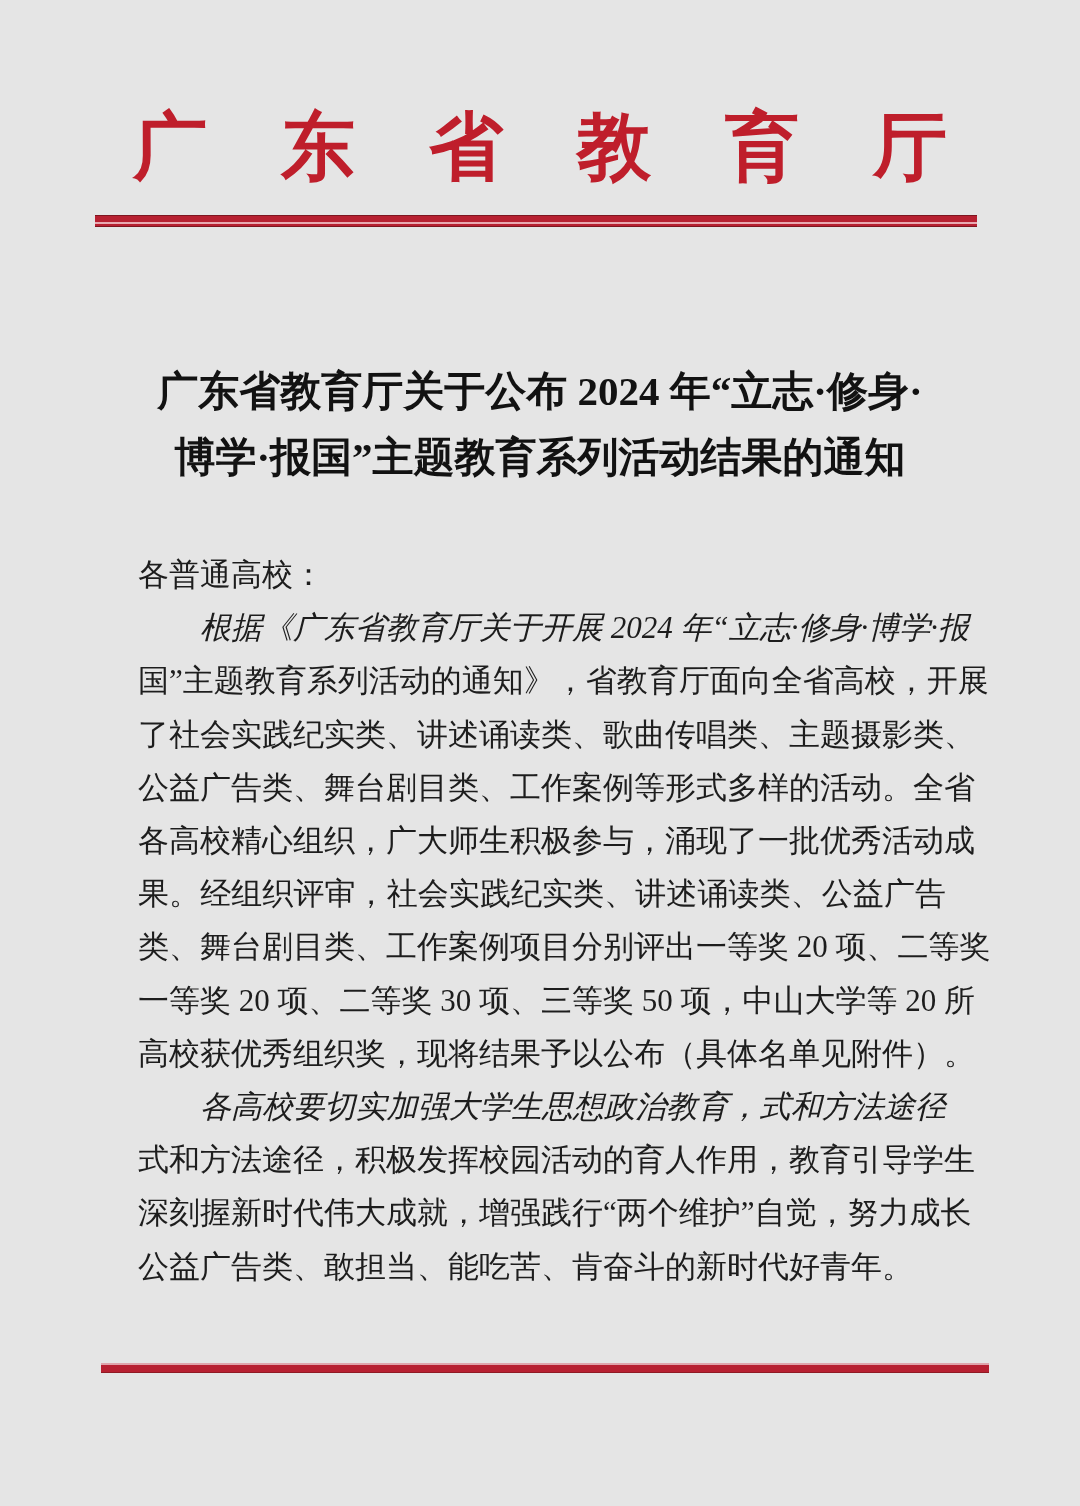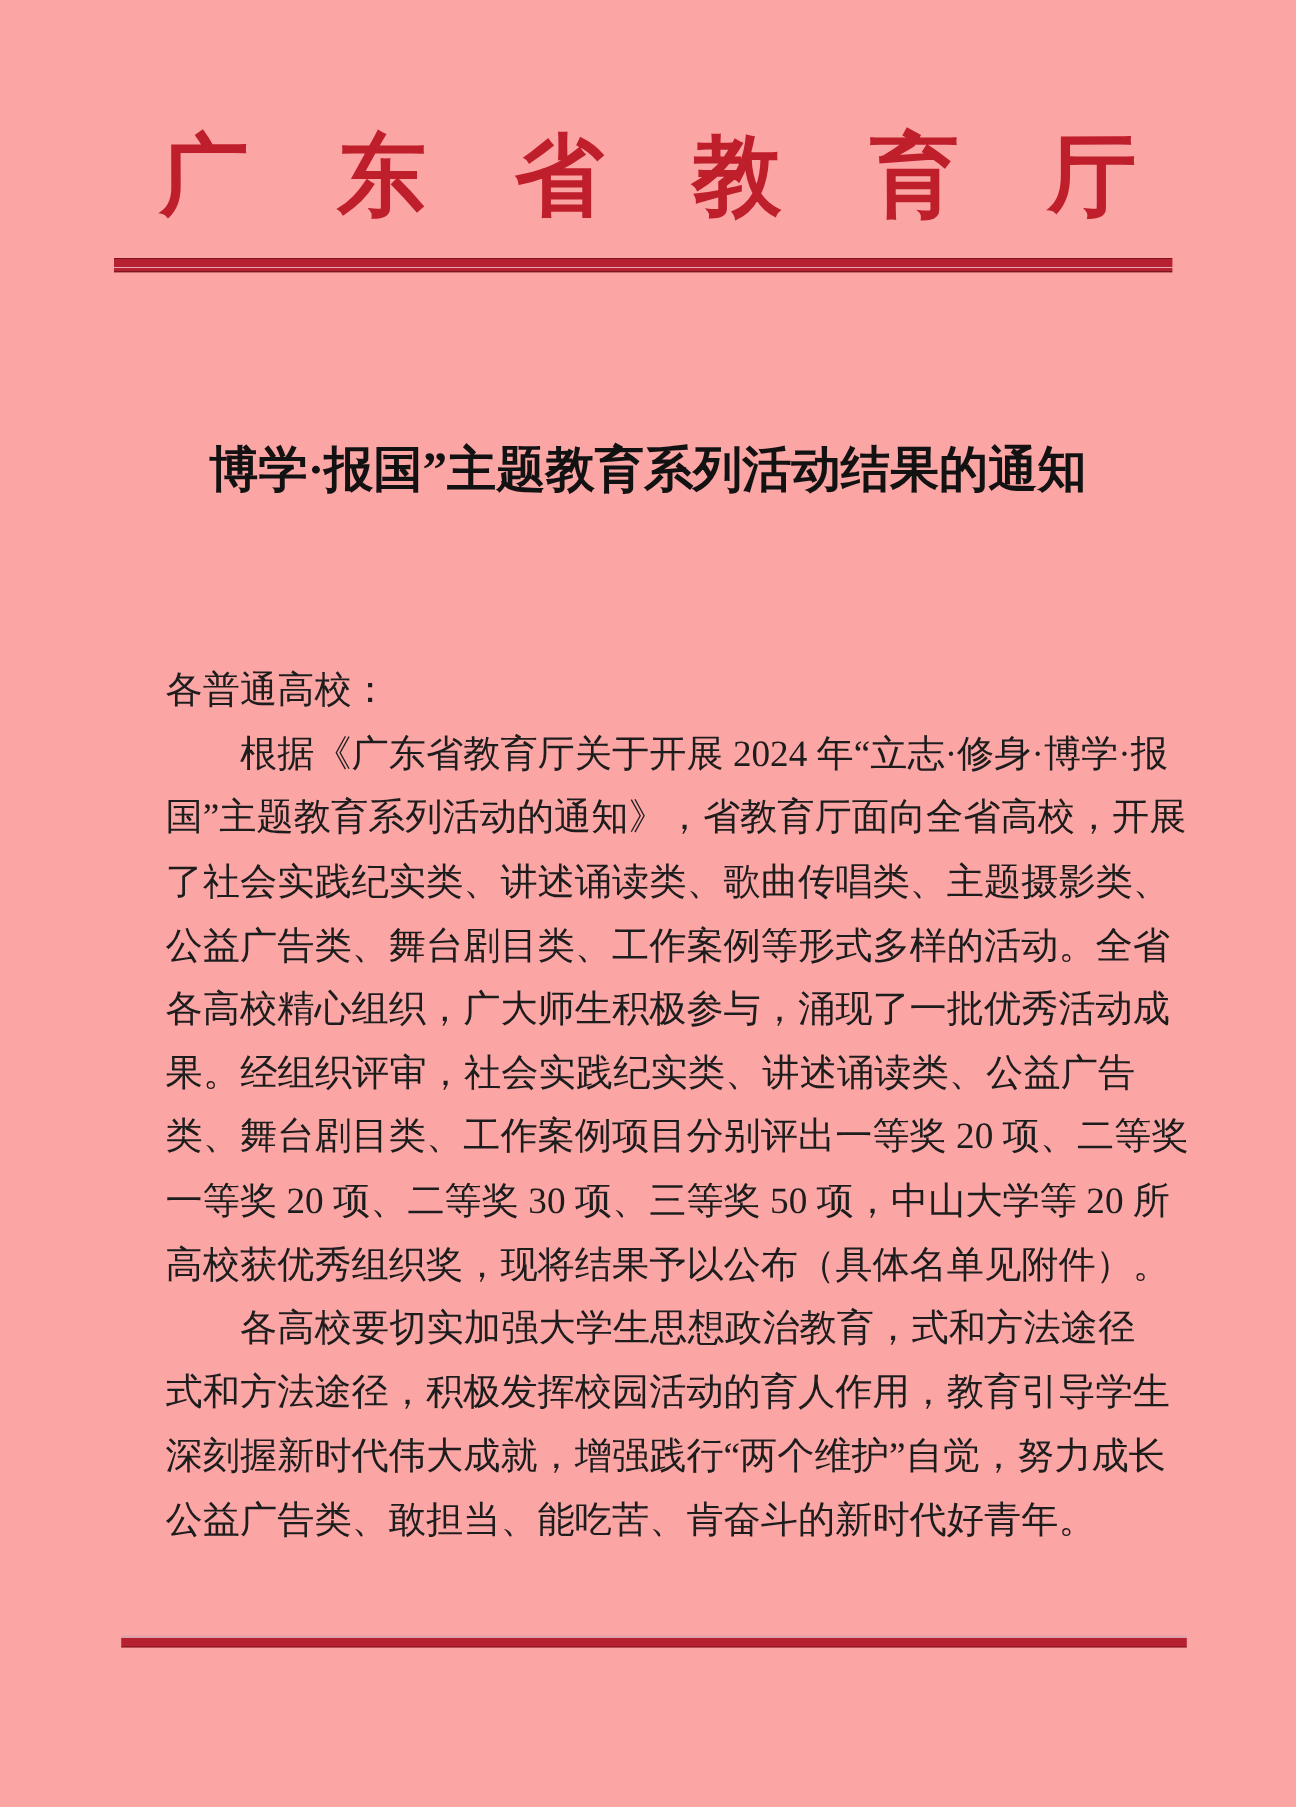--- a/index.html
+++ b/index.html
@@ -8,21 +8,21 @@
     width: 1080px;
     height: 1506px;
     font-family: "Liberation Serif", "DejaVu Serif", serif;
     color: #1d1d1d;
     position: relative;
     overflow: hidden;
   }
   .page {
     position: absolute;
     inset: 0;
-    background: #fca5a5;
+    background: #e5e5e5;
   }
 
   
   .agency {
     position: absolute;
     top: 98px;
     left: 0;
     width: 100%;
     text-align: center;
     font-size: 74px;
@@ -86,21 +86,21 @@
   .line {
     text-align: justify;
     text-align-last: justify;
     text-justify: inter-character;
     white-space: nowrap;
   }
   .line.noj {
     text-align: right;
     text-align-last: left;
   }
-  .line.indent { text-indent: 2em; }
+  .line.indent { text-indent: 2em; font-style: italic; }
 
   
   .bottom-rule {
     position: absolute;
     top: 1363px;
     left: 101px;
     width: 888px;
     height: 10px;
     background: linear-gradient(
       to bottom,
@@ -114,20 +114,21 @@
 <body>
 
 <div class="page">
 
   <div class="agency">广　东　省　教　育　厅</div>
 
   <div class="letterhead-rule"></div>
 
 
   <h1 class="title">
+    <span class="tl">广东省教育厅关于公布 2024 年“立志·修身·</span>
     <span class="tl">博学·报国”主题教育系列活动结果的通知</span>
   </h1>
 
   <div class="body-block">
 
     <div class="line noj">各普通高校：</div>
 
     <div>
       <div class="line indent">根据《广东省教育厅关于开展 2024 年“立志·修身·博学·报</div>
       <div class="line">国”主题教育系列活动的通知》，省教育厅面向全省高校，开展</div>

